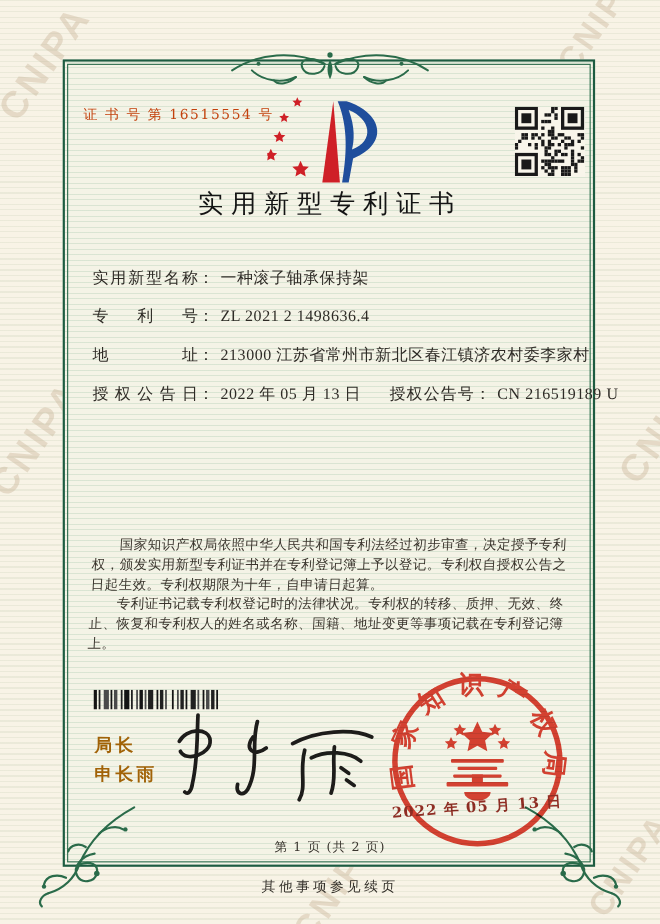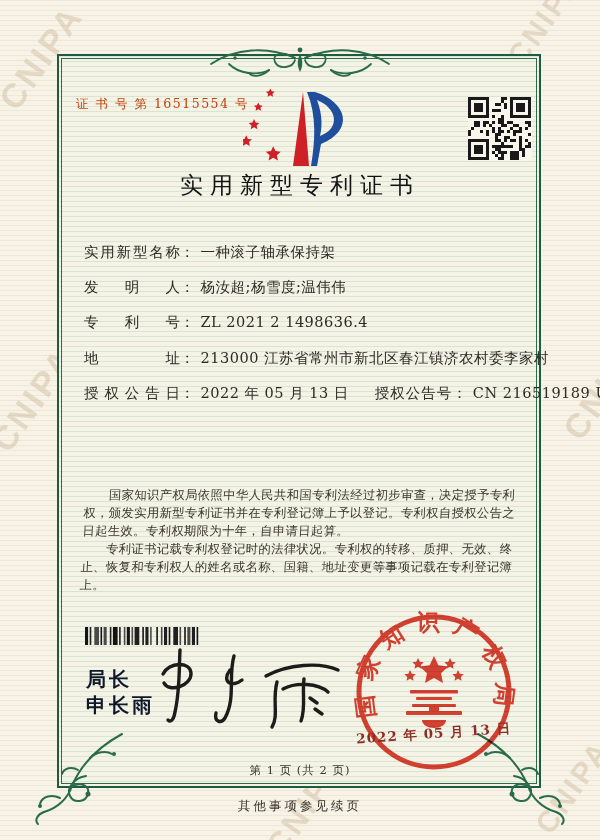--- a/index.html
+++ b/index.html
@@ -29,38 +29,38 @@
   .ornament{position:absolute;pointer-events:none;}
   
   .cert-no{position:absolute;left:76px;top:96px;font-size:12.5px;letter-spacing:1.5px;color:#c2410c;}
   .logo{position:absolute;left:243px;top:86px;}
   .qr{position:absolute;left:468px;top:97px;}
   .title{
     position:absolute;left:0;top:170px;width:600px;text-align:center;
     font-size:23px;font-weight:400;letter-spacing:7px;color:#141414;
   }
   
-  .fields{position:absolute;left:84px;top:243px;width:450px;font-size:14.5px;color:#2e2b26;}
+  .fields{position:absolute;left:84px;top:243px;width:450px;font-size:14.5px;color:#2e2b26;font-family:Liberation Serif, serif;}
   .frow{height:35.2px;white-space:nowrap;}
   .flabel{display:inline-block;width:96px;text-align:justify;text-align-last:justify;vertical-align:top;}
   .fcolon{display:inline-block;margin-right:6px;}
   .fval{letter-spacing:.5px;}
   .fpair2{display:inline-block;margin-left:26px;}
   .fpair2 .flabel{width:auto;letter-spacing:1px;}
   
   .paras{
     position:absolute;left:82px;top:486px;width:440px;
     font-size:12.3px;line-height:18px;color:#3a352d;
     transform:skewX(-3deg);letter-spacing:.4px;
   }
   .paras p{margin:0;text-indent:2em;}
   
   .barcode{position:absolute;left:85px;top:627px;}
   .director{position:absolute;left:86px;top:666px;font-family:"Liberation Sans","DejaVu Sans",sans-serif;
-    font-weight:600;font-size:20px;color:#0f172a;letter-spacing:3px;line-height:26px;}
+    font-weight:600;font-size:16px;color:#a16207;letter-spacing:3px;line-height:26px;}
   .signature{position:absolute;left:150px;top:642px;}
   .seal{position:absolute;left:352px;top:610px;opacity:.93;mix-blend-mode:multiply;}
   .page-info{position:absolute;left:0;top:763px;width:600px;text-align:center;
     font-size:11.5px;color:#3a362f;letter-spacing:1px;}
   .cont-note{position:absolute;left:0;top:798px;width:600px;text-align:center;
     font-size:12.5px;color:#33302a;letter-spacing:3px;transform:skewX(-3deg);}
 </style>
 </head>
 <body>
 
@@ -253,23 +253,20 @@
     </g>
 </svg>
 
 <div class="title">实用新型专利证书</div>
 
 <div class="fields">
   <div class="frow">
     <span class="flabel">实用新型名称</span><span class="fcolon">：</span><span class="fval">一种滚子轴承保持架</span>
   </div>
   <div class="frow">
-    <span class="flabel">发明人</span><span class="fcolon">：</span><span class="fval">杨汝超;杨雪度;温伟伟</span>
-  </div>
-  <div class="frow">
     <span class="flabel">专利号</span><span class="fcolon">：</span><span class="fval">ZL 2021 2 1498636.4</span>
   </div>
   <div class="frow">
     <span class="flabel">地址</span><span class="fcolon">：</span><span class="fval">213000 江苏省常州市新北区春江镇济农村委李家村</span>
   </div>
   <div class="frow">
     <span class="flabel">授权公告日</span><span class="fcolon">：</span><span class="fval">2022 年 05 月 13 日</span><span class="fpair2"><span class="flabel">授权公告号</span><span class="fcolon">：</span><span class="fval">CN 216519189 U</span></span>
   </div>
 </div>
 

